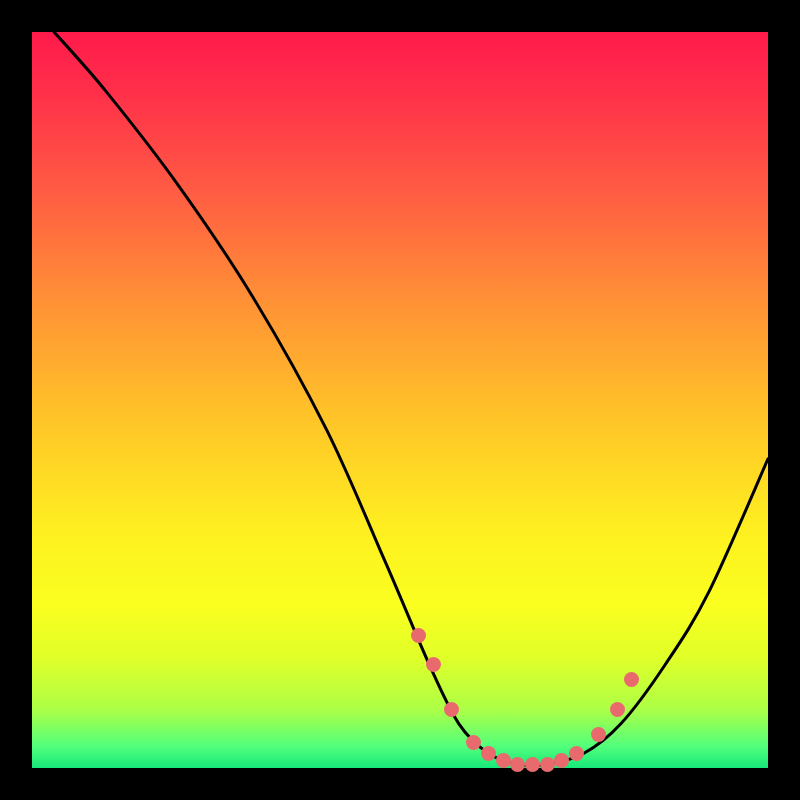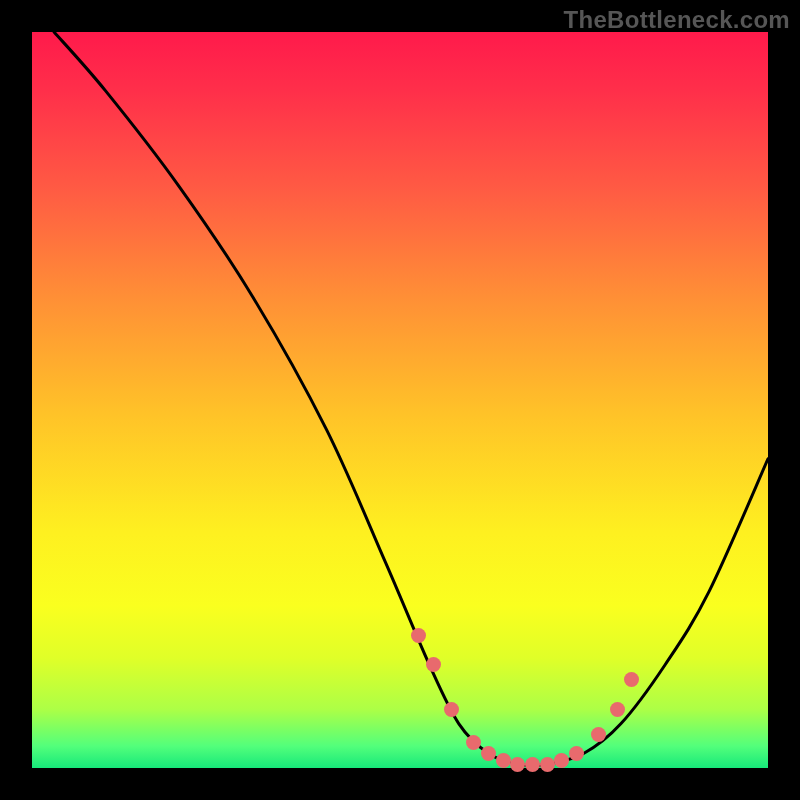--- a/index.html
+++ b/index.html
@@ -52,21 +52,20 @@
     margin-left: -7.5px;
     margin-top: -7.5px;
     border-radius: 50%;
     background: #e86a6d;
   }
 </style>
 </head>
 <body>
 
 <div class="frame">
-  <div class="watermark">TheBottleneck.com</div>
   <div class="plot">
     <svg class="curve" viewBox="0 0 736 736" preserveAspectRatio="none">
       <path id="curve-path" fill="none" stroke="#000" stroke-width="3" stroke-linecap="round" d="M 22.08,0 C 30.666666666666664,9.813333333333333 52.74666666666667,33.120000000000005 73.60000000000001,58.879999999999995 C 94.45333333333335,84.63999999999999 122.66666666666669,120.21333333333328 147.20000000000002,154.55999999999995 C 171.73333333333335,188.9066666666666 196.26666666666665,224.47999999999996 220.79999999999998,264.96 C 245.33333333333331,305.44 272.32000000000005,353.28 294.40000000000003,397.44 C 316.48,441.6 336.1066666666666,490.66666666666663 353.28,529.92 C 370.4533333333333,569.1733333333333 385.1733333333334,605.9733333333334 397.44000000000005,632.96 C 409.7066666666667,659.9466666666667 417.06666666666666,677.12 426.88,691.84 C 436.6933333333333,706.5600000000001 446.50666666666666,714.5333333333333 456.32,721.28 C 466.1333333333333,728.0266666666666 475.9466666666667,730.48 485.76000000000005,732.32 C 495.5733333333334,734.1600000000001 504.15999999999997,734.1600000000001 515.1999999999999,732.32 C 526.2399999999999,730.48 539.7333333333333,728.0266666666666 552,721.28 C 564.2666666666667,714.5333333333333 575.3066666666667,706.5600000000001 588.8000000000001,691.84 C 602.2933333333334,677.12 618.24,655.0400000000001 632.96,632.96 C 647.6800000000001,610.88 659.9466666666667,593.7066666666667 677.12,559.36 C 694.2933333333333,525.0133333333333 726.1866666666667,448.96 736,426.88"></path>
     </svg>
     <div id="dots">
         <div class="dot" style="left: 386.4px; top: 603.52px; background: rgb(232, 106, 109);"></div>
         <div class="dot" style="left: 401.12px; top: 632.96px; background: rgb(232, 106, 109);"></div>
         <div class="dot" style="left: 419.52px; top: 677.12px; background: rgb(232, 106, 109);"></div>
         <div class="dot" style="left: 441.6px; top: 710.24px; background: rgb(232, 106, 109);"></div>
         <div class="dot" style="left: 456.32px; top: 721.28px; background: rgb(232, 106, 109);"></div>

